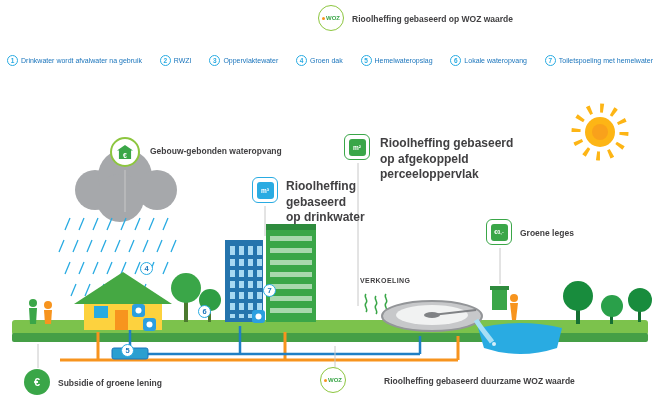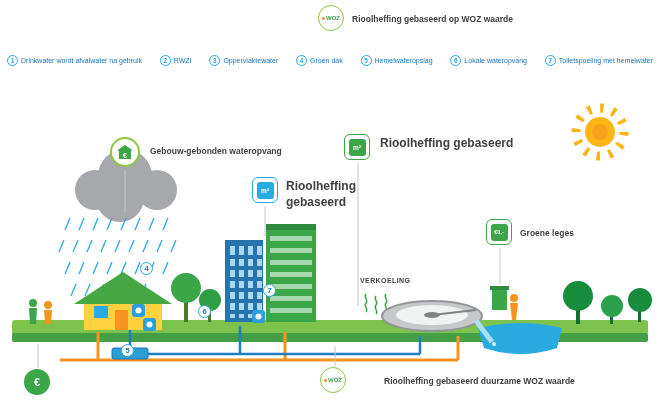--- a/index.html
+++ b/index.html
@@ -215,39 +215,42 @@
       <span>€</span>
     </div>
   </div>
   <div class="abs lbl" style="left:150px;top:146px;">Gebouw-gebonden wateropvang</div>
 
   <div class="abs badge-square" style="left:344px;top:134px;">
     <div class="badge-inner">m²</div>
   </div>
   <div class="abs lbl2" style="left:380px;top:136px;width:170px;">
     <div>Rioolheffing gebaseerd</div>
+    <div>op afgekoppeld perceeloppervlak</div>
   </div>
 
   <div class="abs badge-square blue" style="left:252px;top:177px;">
     <div class="badge-inner blue">m³</div>
   </div>
   <div class="abs lbl2" style="left:286px;top:179px;width:120px;">
     <div>Rioolheffing gebaseerd</div>
+    <div>op drinkwater</div>
   </div>
 
   <div class="abs badge-square" style="left:486px;top:219px;">
     <div class="badge-inner small">€0,-</div>
   </div>
   <div class="abs lbl" style="left:520px;top:228px;text-align:center;">Groene leges</div>
 
   <div class="abs verkoeling" style="left:360px;top:277px;">VERKOELING</div>
 
   <div class="abs sub-badge" style="left:24px;top:369px;">
     <span>€</span>
   </div>
+  <div class="abs lbl" style="left:58px;top:378px;">Subsidie of groene lening</div>
 
   <div class="abs badge-circle" style="left:320px;top:367px;">
     <span class="dot"></span>
     <span class="woz-text">WOZ</span>
   </div>
   <div class="abs lbl" style="left:356px;top:376px;margin-left:28px;">Rioolheffing gebaseerd duurzame WOZ waarde</div>
 
   <div class="abs marker" style="left:140px;top:262px;">4</div>
   <div class="abs marker" style="left:121px;top:344px;">5</div>
   <div class="abs marker" style="left:198px;top:305px;">6</div>

